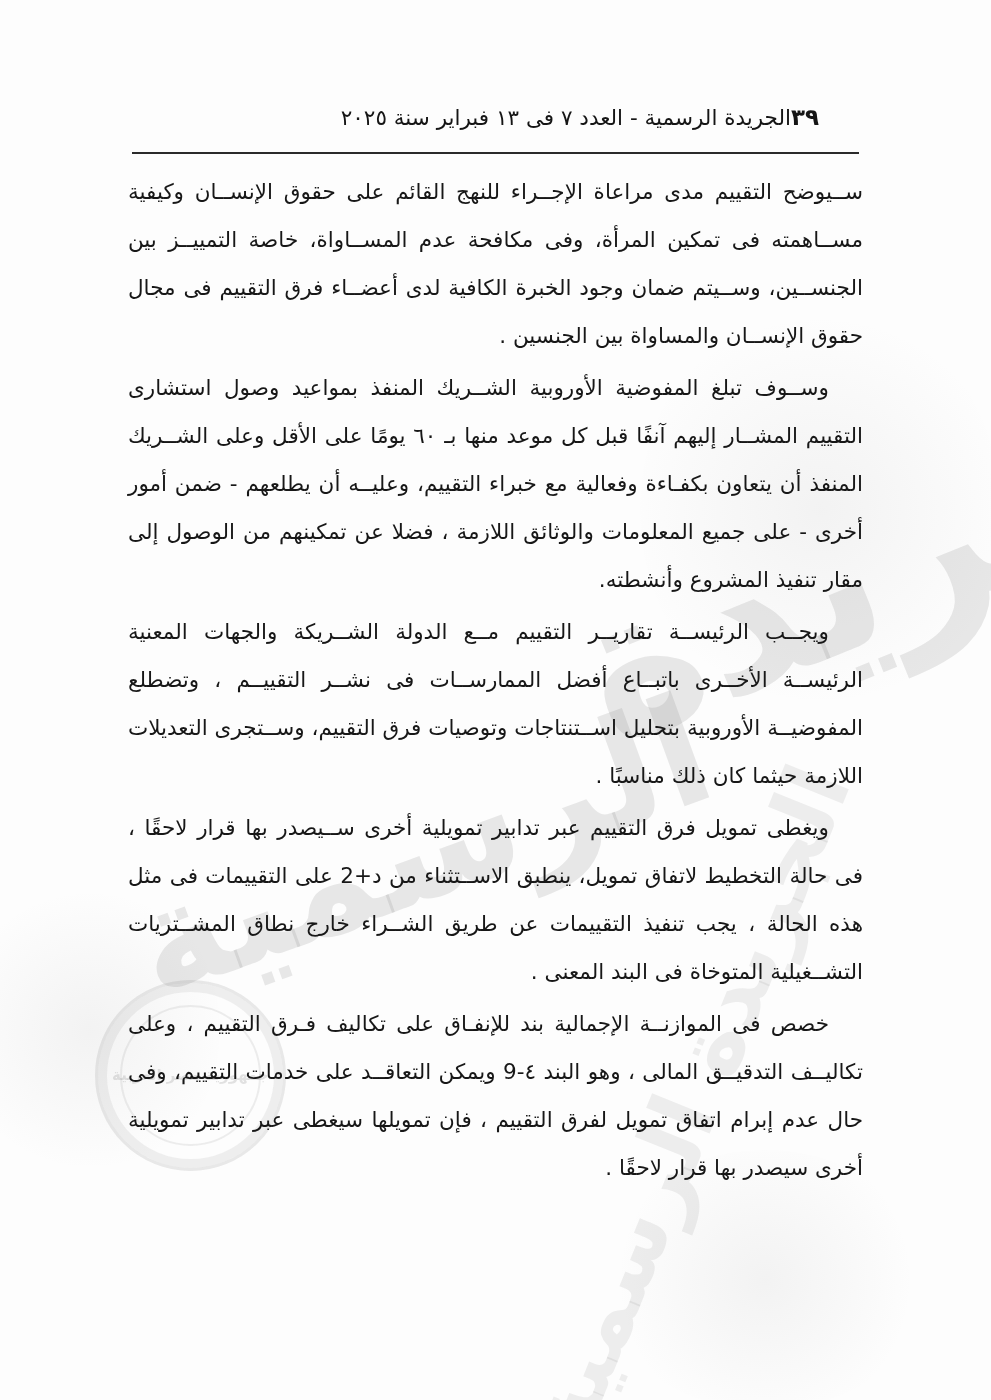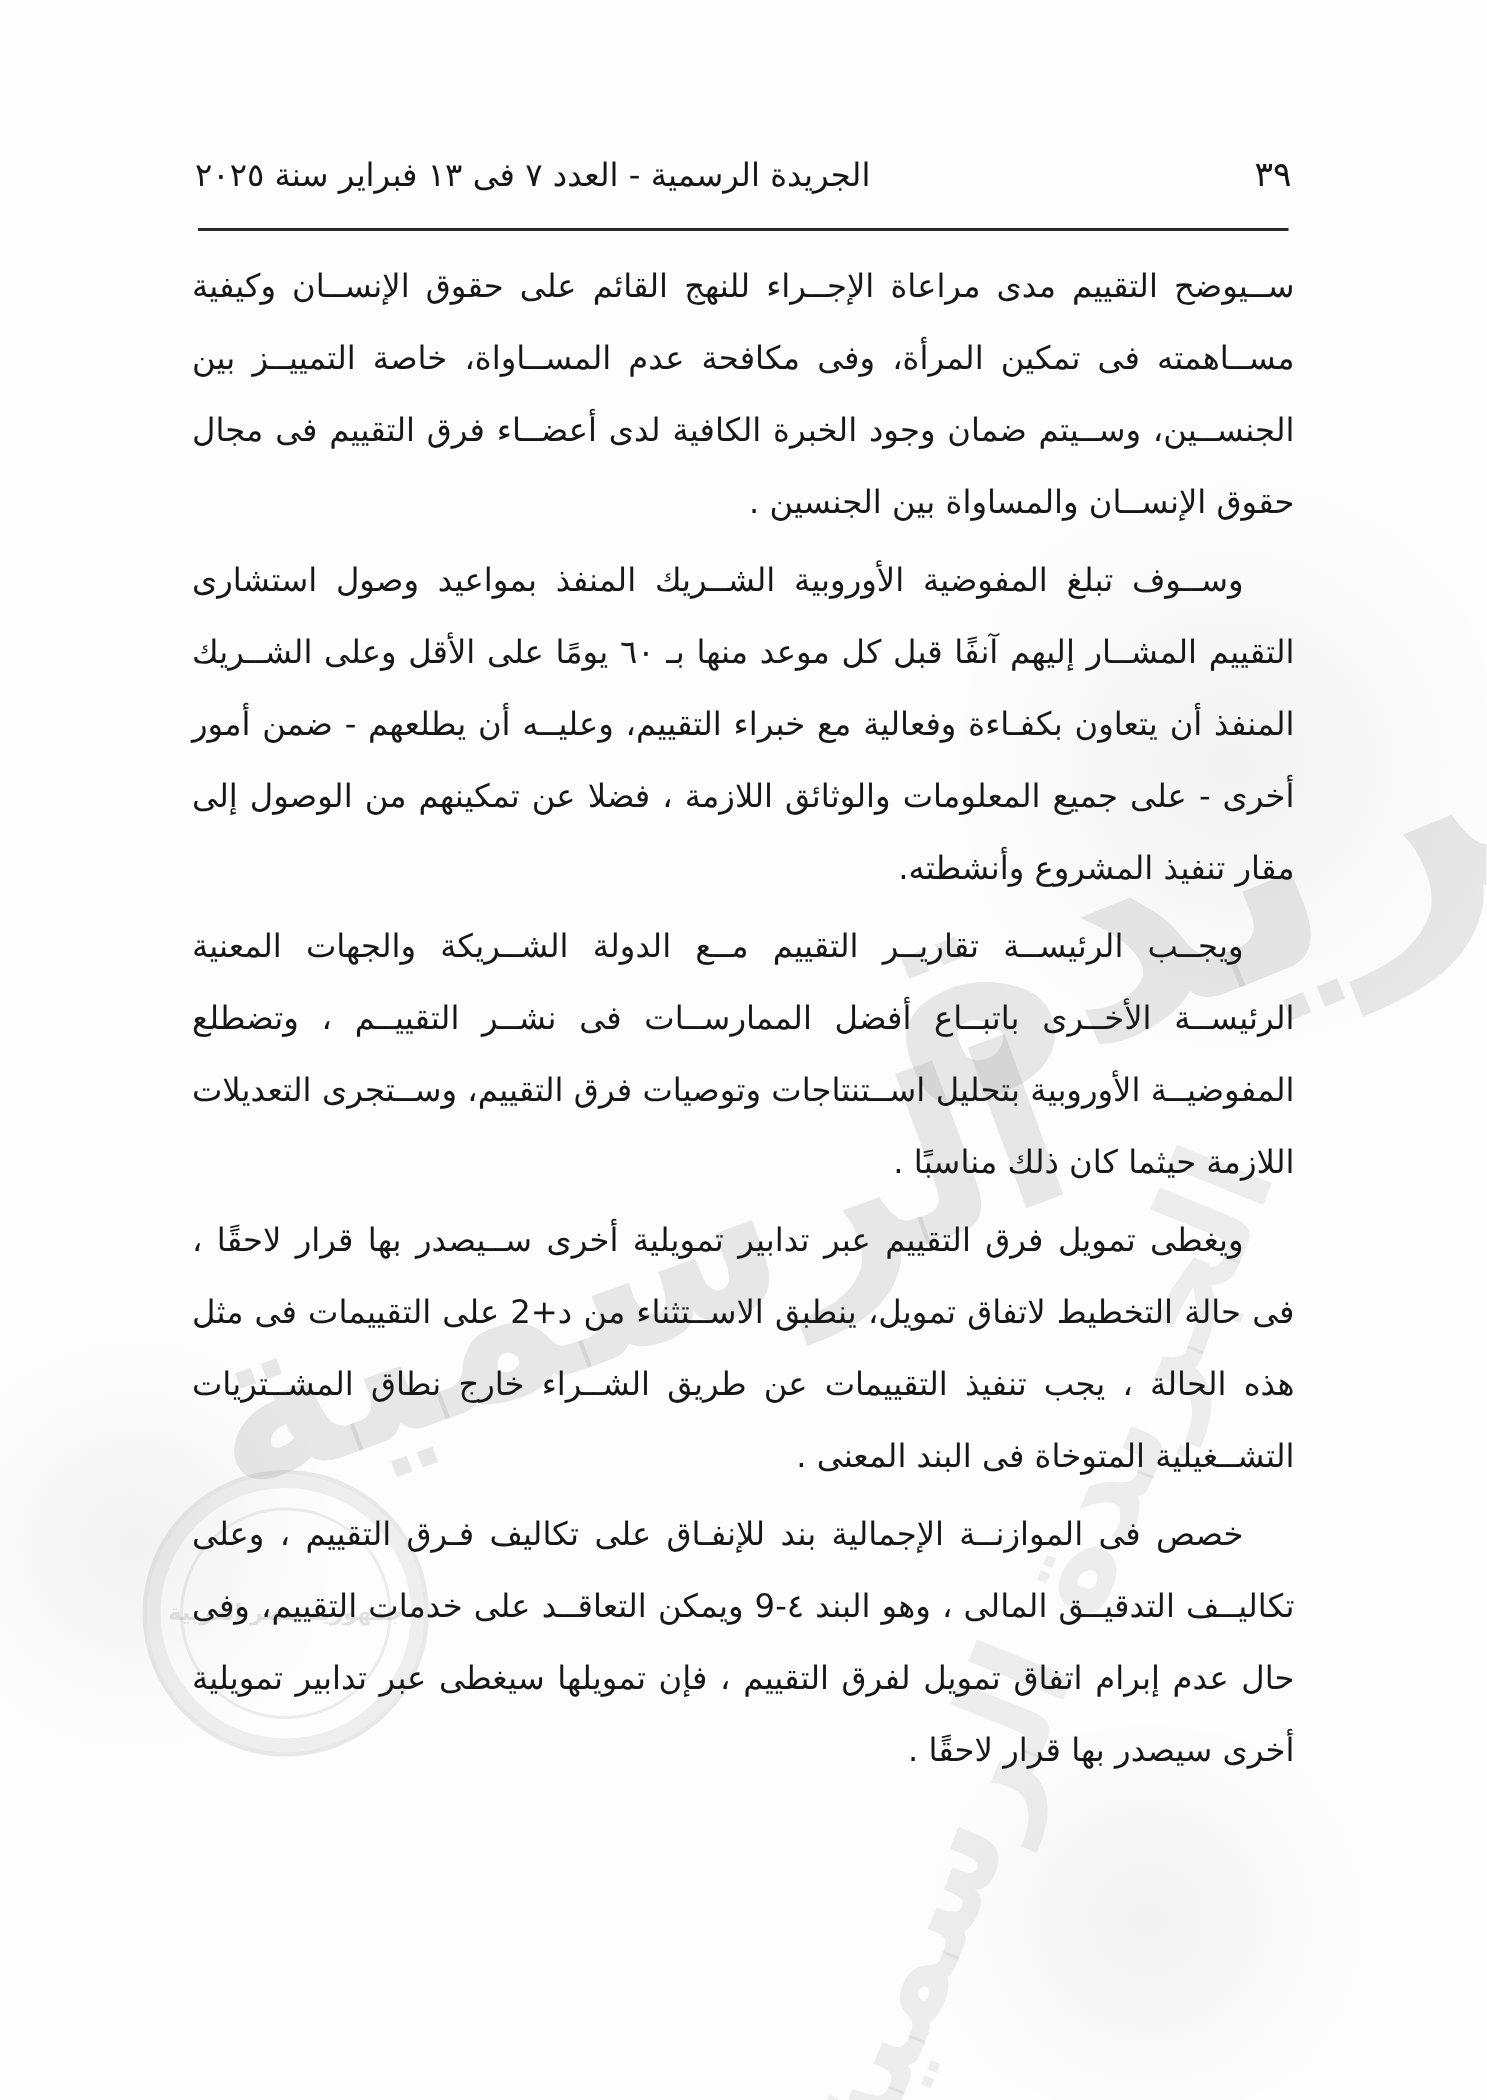--- a/index.html
+++ b/index.html
@@ -108,32 +108,33 @@
     top: 104px;
     left: 130px;
     right: 130px;
     display: flex;
     align-items: baseline;
     justify-content: flex-start;
     direction: rtl;
   }
   .header-title {
     flex: 1;
-    text-align: left;
+    text-align: right;
     font-size: 21.5px;
     font-family: "DejaVu Sans", sans-serif;
     color: #151515;
     letter-spacing: 0px;
   }
   .page-number {
     width: 70px;
-    text-align: right;
+    text-align: left;
     font-size: 23px;
     color: #151515;
     font-family: "DejaVu Sans", sans-serif;
+    font-weight: bold;
   }
   .rule {
     position: absolute;
     top: 152px;
     left: 132px;
     width: 727px;
     height: 2px;
     background: #2b2b2b;
   }
 

